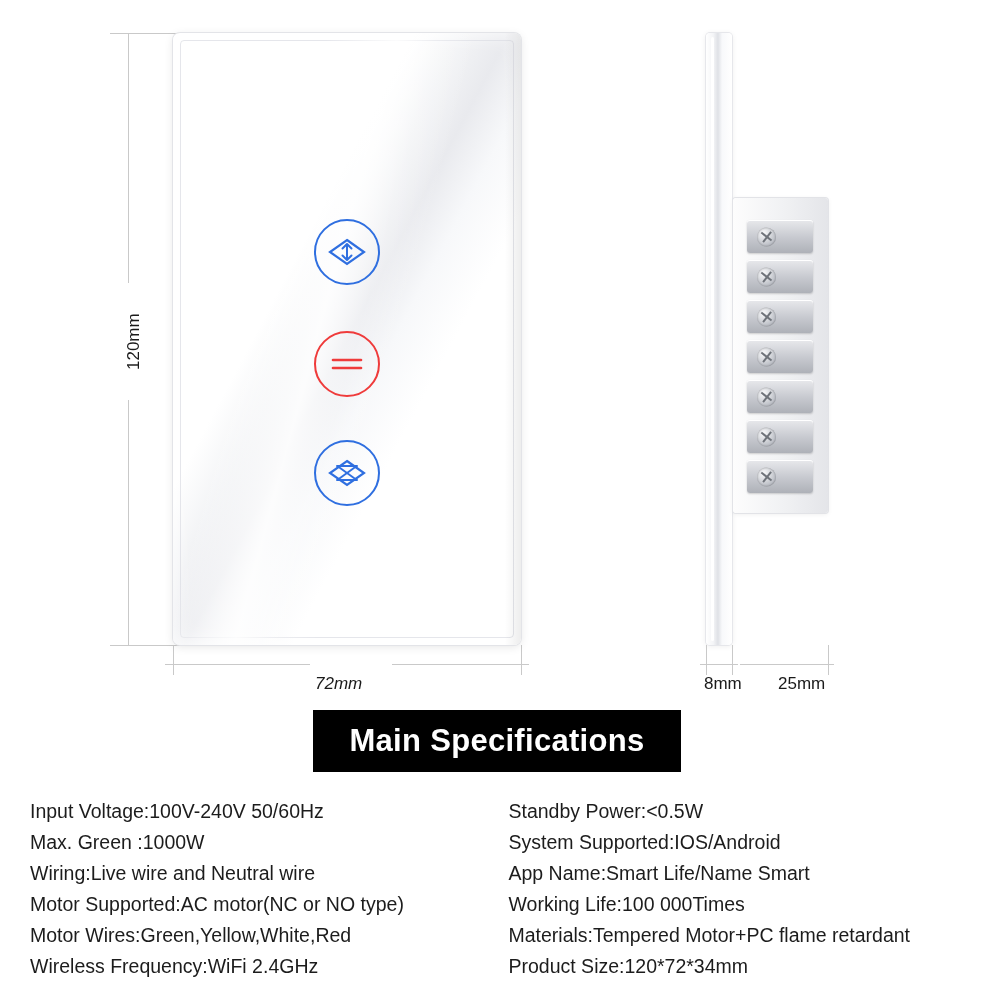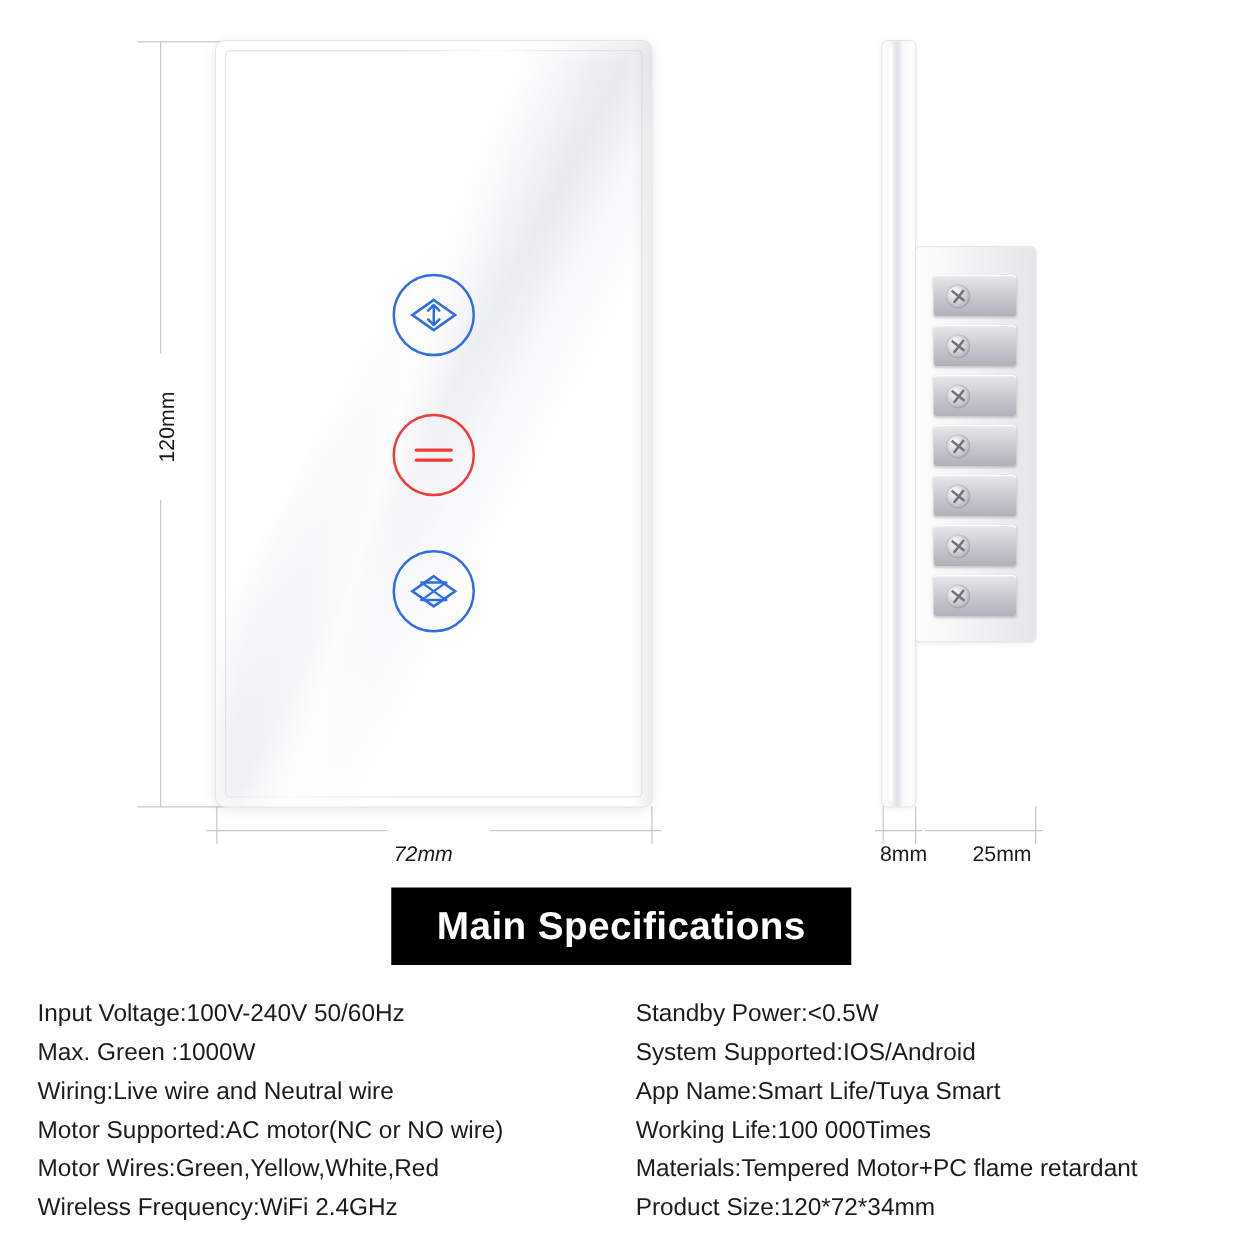--- a/index.html
+++ b/index.html
@@ -299,27 +299,27 @@
 
   <div id="spec-banner">
     <span id="spec-banner-title">Main Specifications</span>
   </div>
 
   <div id="specs">
     <div class="spec-col">
       <div class="spec-line">Input Voltage:100V-240V 50/60Hz</div>
       <div class="spec-line">Max. Green    :1000W</div>
       <div class="spec-line">Wiring:Live wire and Neutral wire</div>
-      <div class="spec-line">Motor Supported:AC motor(NC or NO wire)</div>
+      <div class="spec-line">Motor Supported:AC motor(NC or NO type)</div>
       <div class="spec-line">Motor Wires:Green,Yellow,White,Red</div>
       <div class="spec-line">Wireless Frequency:WiFi 2.4GHz</div>
     </div>
     <div class="spec-col">
       <div class="spec-line">Standby Power:&lt;0.5W</div>
       <div class="spec-line">System Supported:IOS/Android</div>
-      <div class="spec-line">App Name:Smart Life/Tuya Smart</div>
+      <div class="spec-line">App Name:Smart Life/Name Smart</div>
       <div class="spec-line">Working Life:100 000Times</div>
       <div class="spec-line">Materials:Tempered Motor+PC flame retardant</div>
       <div class="spec-line">Product Size:120*72*34mm</div>
     </div>
   </div>
 
 </div>
 
 </body></html>

